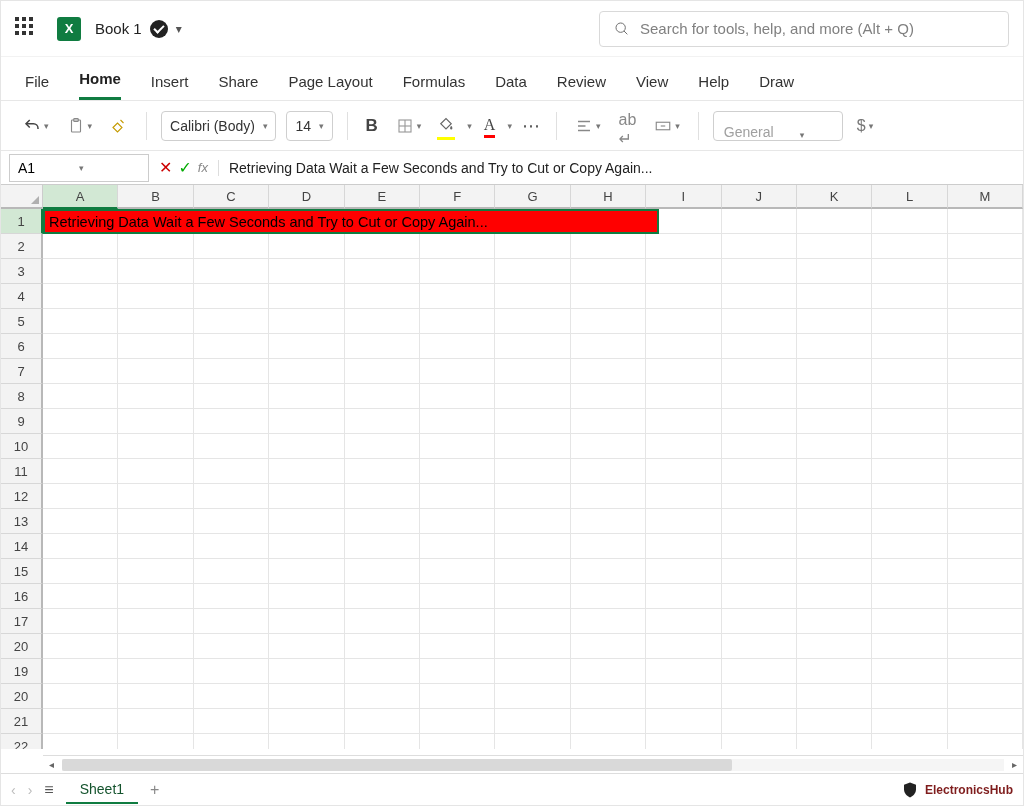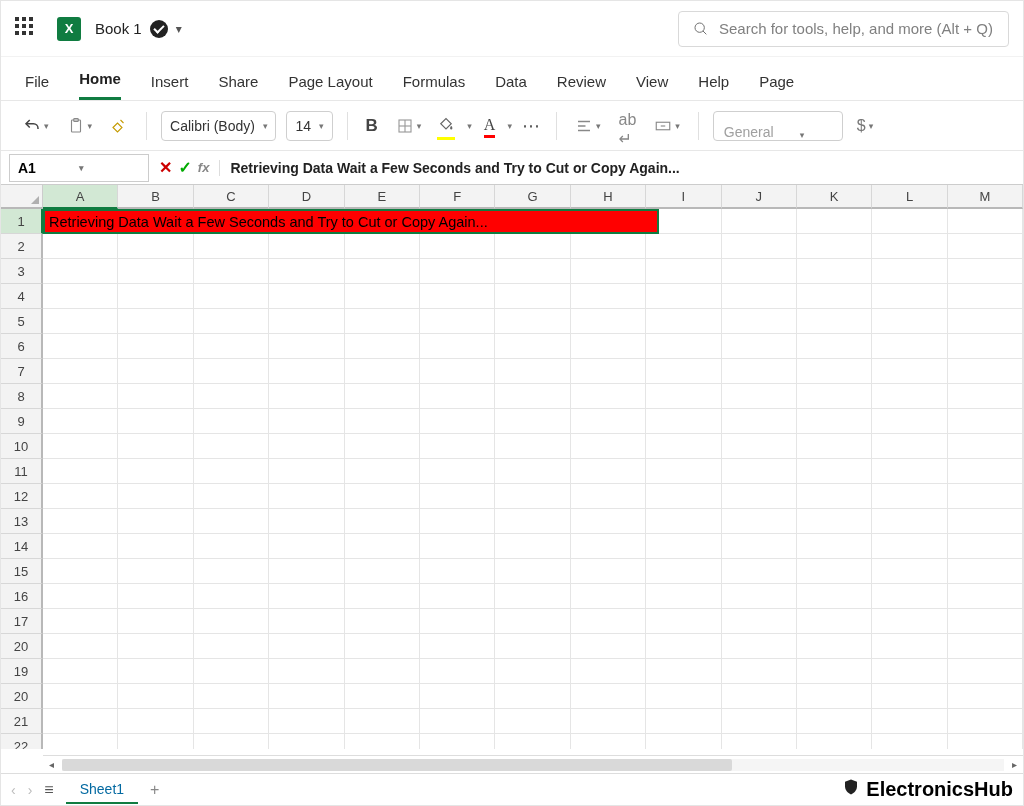--- a/index.html
+++ b/index.html
@@ -7,21 +7,21 @@
 
 
 .titlebar { height: 56px; display: flex; align-items: center; padding: 0 14px; border-bottom: 1px solid #f2f2f2; }
 .app-launcher { width: 24px; height: 24px; display: grid; grid-template-columns: repeat(3, 4px); grid-template-rows: repeat(3, 4px); gap: 3px; margin-right: 18px; cursor: pointer; }
 .app-launcher span { width: 4px; height: 4px; background: #333; }
 .excel-icon { width: 24px; height: 24px; background: #107c41; border-radius: 3px; display: flex; align-items: center; justify-content: center; color: #fff; font-weight: bold; font-size: 13px; margin-right: 14px; }
 .doc-title { font-size: 15px; color: #222; margin-right: 8px; }
 .saved-icon { width: 18px; height: 18px; background: #222; border-radius: 50%; margin-right: 6px; display:inline-flex; align-items:center; justify-content:center;}
 .saved-icon::after{content:"";width:8px;height:4px;border-left:2px solid #fff;border-bottom:2px solid #fff;transform:rotate(-45deg);margin-top:-2px;}
 .title-caret { margin-left: 2px; color: #555; font-size: 12px; }
-.searchbox { margin-left: auto; width: 331px; height: 36px; border: 1px solid #d9d9d9; border-radius: 4px; display: flex; align-items: center; padding: 0 14px; color: #808080; font-size: 15px; gap: 10px; }
+.searchbox { margin-left: auto; width: 410px; height: 36px; border: 1px solid #d9d9d9; border-radius: 4px; display: flex; align-items: center; padding: 0 14px; color: #808080; font-size: 15px; gap: 10px; }
 .search-icon-svg { width: 16px; height: 16px; stroke: #707070; fill: none; stroke-width: 1.5; }
 
 
 .ribbon-tabs { height: 44px; display: flex; align-items: flex-end; padding: 0 24px; gap: 30px; border-bottom: 1px solid #e7e7e7; }
 .ribbon-tabs div { font-size: 15px; color: #333; padding-bottom: 10px; cursor: pointer; }
 .ribbon-tabs .active { font-weight: 600; border-bottom: 3px solid #107c41; color:#222; }
 
 
 .toolbar { height: 50px; display: flex; align-items: center; padding: 0 18px; gap: 10px; border-bottom: 1px solid #e7e7e7; color:#444; }
 .tool-btn { display: flex; align-items: center; gap: 3px; padding: 3px 4px; cursor: pointer; color:#555; }
@@ -33,21 +33,21 @@
 .bold-btn { font-weight: bold; font-size: 17px; padding:0 4px; cursor:pointer;}
 .color-under { position: relative; padding:2px 2px 4px 2px; cursor:pointer;}
 .color-under .bar { position: absolute; left:2px; right:2px; bottom:0; height:3px;}
 .ellipsis { font-size: 18px; letter-spacing: 2px; cursor:pointer; color:#555;}
 .num-fmt-select { height: 30px; border: 1px solid #cfcfcf; border-radius: 4px; display: flex; align-items: flex-end; padding: 0 10px; font-size: 14px; gap: 26px; color:#a0a0a0; min-width:130px;}
 .fill-bucket svg{width:18px;height:18px;}
 .a-btn { font-family: "Times New Roman", serif; font-size:16px;}
 .dollar { font-size:16px; color:#777;}
 
 
-.formula-bar { height: 34px; display: flex; align-items: center; border-bottom: 1px solid #ccc; font-weight: bold; }
+.formula-bar { height: 34px; display: flex; align-items: center; border-bottom: 1px solid #ccc; }
 .name-box { width: 140px; height: 28px; border: 1px solid #ccc; margin-left: 8px; display: flex; align-items: center; padding: 0 8px; font-size: 14px;}
 .name-box span { flex: 1; }
 .fb-btns { display: flex; align-items: center; gap: 6px; margin: 0 10px; }
 .fb-btns .x { color: #c00; font-size: 16px; cursor:pointer;}
 .fb-btns .chk { color: #0a0; font-size: 16px; cursor:pointer;}
 .fb-btns .fx { font-style: italic; font-size: 13px; color:#888; cursor:pointer;}
 .fb-text { flex: 1; border-left: 1px solid #ddd; padding: 0 10px; font-size: 14px; color:#222;}
 
 
 .grid-wrap { position: relative; height: 564px; overflow:hidden;}
@@ -68,23 +68,23 @@
 
 .hscroll { position:absolute; bottom:32px; left:42px; right:0; height:18px; border-top:1px solid #ddd; display:flex; align-items:center; }
 .hscroll .tri { font-size:10px; color:#666; padding:0 6px; cursor:pointer;}
 .hscroll .track { flex:1; height:12px; background:#f5f5f5; margin:0 2px; position:relative;}
 .hscroll .thumb { position:absolute; left:0; width:670px; top:0; bottom:0; background:#d9d9d9; border-radius:2px;}
 
 
 .sheet-bar { position:absolute; bottom:0; left:0; right:0; height:32px; border-top:1px solid #ddd; display:flex; align-items:center; padding:0 10px; gap:12px; font-size:14px; background:#fff;}
 .sheet-bar .nav { color:#bbb; cursor:pointer; font-size:14px;}
 .sheet-bar .all-sheets { font-size:16px; color:#555; cursor:pointer;}
-.sheet-tab { padding:5px 14px; border-bottom:2px solid #107c41; color:#0369a1; cursor:pointer;}
+.sheet-tab { padding:5px 14px; border-bottom:2px solid #107c41; color:#14532d; cursor:pointer;}
 .sheet-add { color:#888; cursor:pointer; font-size:16px;}
-.eh { margin-left:auto; display:flex; align-items:flex-start; gap:6px; color:#000000; font-weight:600; font-size:20px;}
+.eh { margin-left:auto; display:flex; align-items:center; gap:6px; color:#7f1d1d; font-weight:600; font-size:12px;}
 .eh-icon{width:18px;height:18px;}
 </style>
 </head>
 <body>
 
 <div class="titlebar">
   <div class="app-launcher">
       <span></span>
       <span></span>
       <span></span>
@@ -112,21 +112,21 @@
     <div>File</div>
     <div class="active">Home</div>
     <div>Insert</div>
     <div>Share</div>
     <div>Page Layout</div>
     <div>Formulas</div>
     <div>Data</div>
     <div>Review</div>
     <div>View</div>
     <div>Help</div>
-    <div>Page</div>
+    <div>Draw</div>
   </div>
 
 <div class="toolbar">
   <div class="tool-btn">
       <svg viewBox="0 0 24 24" fill="none" stroke="#444" stroke-width="2">
         <path d="M9 14l-5-5 5-5"></path>
         <path d="M4 9h10a6 6 0 016 6v1"></path>
       </svg>
       <span class="caret">▾</span>
     </div>

